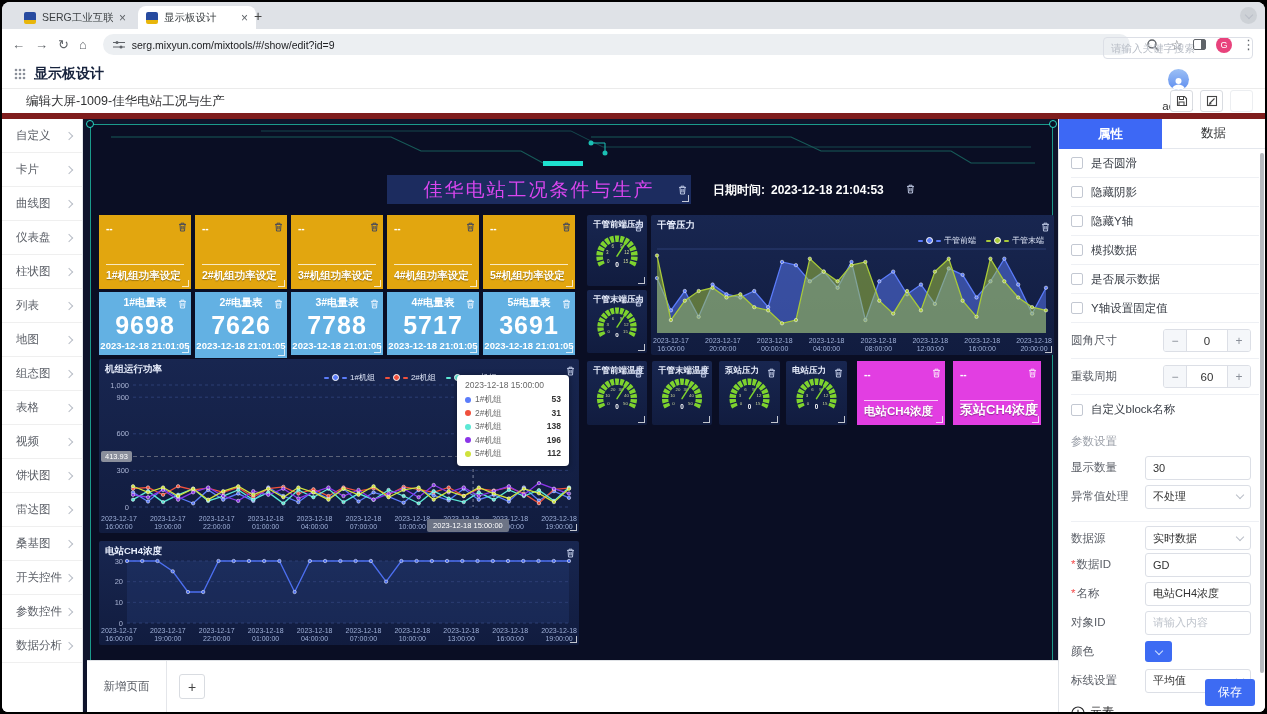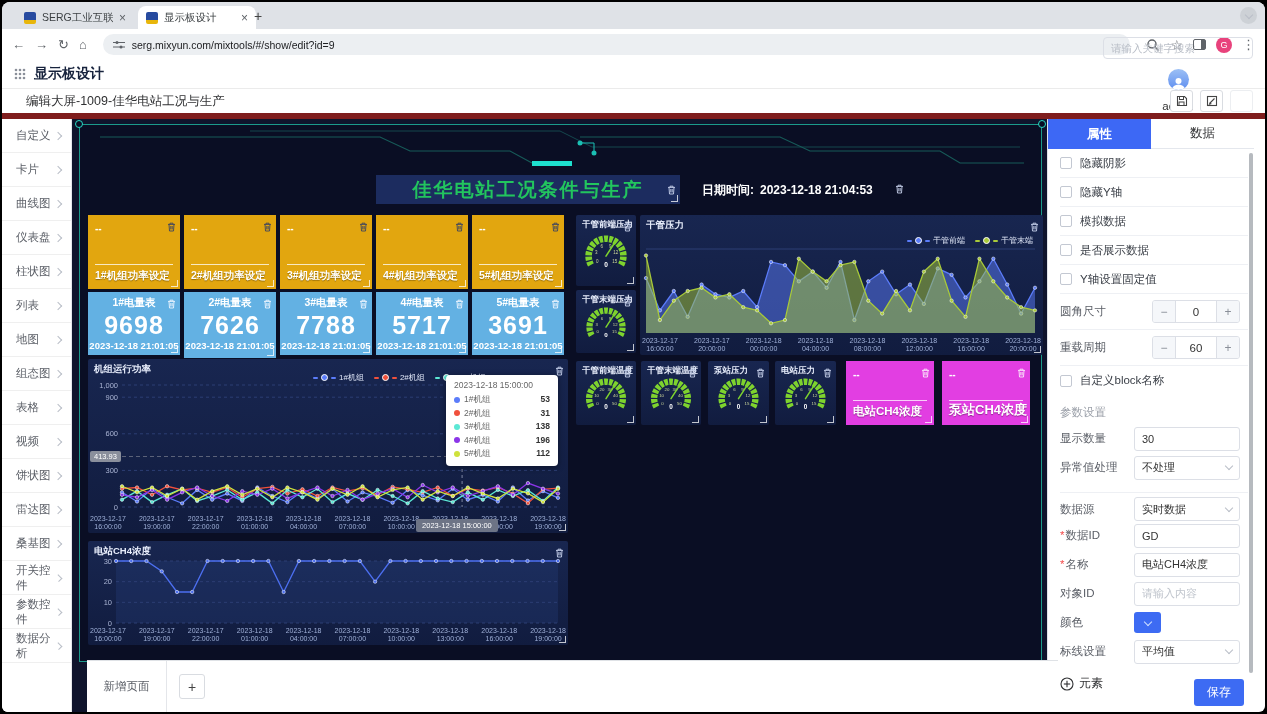--- a/index.html
+++ b/index.html
@@ -34,21 +34,21 @@
   .uavatar { width:21px; height:21px; border-radius:50%; background:linear-gradient(180deg,#9cc0f5,#5f8ef0); display:flex; align-items:flex-end; justify-content:center; overflow:hidden; }
   .uname { font-size:11.5px; color:#333; }
   .crumbbar { height:30px; background:#fff; border-bottom:6px solid #7f1d1d; display:flex; align-items:center; padding:0 12px 0 24px; }
   .crumbtxt { font-size:12.5px; color:#303133; }
   .crumb-right { margin-left:auto; display:flex; gap:7px; }
   .tbtn { width:23px; height:22px; border:1px solid #d9dce1; border-radius:3px; background:#fff; display:flex; align-items:center; justify-content:center; }
   .tbtn.blank { border-color:#eceef1; }
 
   
   .main { position:absolute; top:117px; bottom:0; left:0; right:0; display:flex; }
-  .sidebar { width:70px; background:#fff; border-right:1px solid #e4e6ea; }
+  .sidebar { width:81px; background:#fff; border-right:1px solid #e4e6ea; }
   .sideitem { height:34px; display:flex; align-items:center; justify-content:space-between; padding:0 10px 0 14px; border-bottom:1px solid #efefef; font-size:11.5px; color:#5a5e66; cursor:pointer; }
   .chev { width:6px; height:6px; border-right:1.3px solid #b9bec7; border-bottom:1.3px solid #b9bec7; display:inline-block; }
   .chev.r { transform:rotate(-45deg); }
   .chev.d { transform:rotate(45deg); }
   .canvaswrap { width:975px; background:#0f142c; position:relative; }
   .dash { position:absolute; left:7px; top:5px; width:963px; height:538px; background:#0a0e24; border:1px solid #1b9a8b; }
   .handle { position:absolute; width:8px; height:8px; border:1.5px solid #2adbc6; border-radius:50%; background:#0a0e24; z-index:5; }
   .rpanel { width:207px; background:#fff; border-left:1px solid #e0e3e8; position:relative; font-size:12px; }
   .footerbar { position:absolute; left:85px; right:207px; bottom:0; height:52px; background:#fff; border-top:1px solid #dfe2e6; display:flex; align-items:center; }
 
@@ -61,21 +61,21 @@
   .card-y { background:#e2a60f; }
   .card-m { background:#e23ee2; }
   .card-y .cv, .card-m .cv { position:absolute; left:7px; top:8px; font-size:10px; font-weight:bold; color:#fff; }
   .card-y .divline, .card-m .divline { position:absolute; left:7px; right:7px; bottom:24px; border-top:1px solid rgba(255,255,255,.75); }
   .card-y .clabel, .card-m .clabel { position:absolute; left:7px; bottom:6px; font-size:10.5px; font-weight:bold; color:#fff; text-shadow:0 1px 1px rgba(0,0,0,.35); }
   .card-b { background:#63b1e3; text-align:center; color:#fff; }
   .card-b .mtitle { font-size:10.5px; font-weight:bold; margin-top:4px; }
   .card-b .mval { font-size:25px; font-weight:bold; letter-spacing:1px; line-height:30px; }
   .card-b .mtime { font-size:9.5px; font-weight:bold; }
   .dashtitle { position:absolute; left:296px; top:50px; width:304px; height:29px; background:#1c2c5f; display:flex; align-items:center; justify-content:center; }
-  .dashtitle span { font-size:19px; font-weight:bold; color:#22c55e; letter-spacing:2px;text-align:right; }
+  .dashtitle span { font-size:19px; font-weight:normal; color:#d946ef; letter-spacing:2px;text-align:right; }
   .dtwrap { position:absolute; left:622px; top:54px; width:230px; height:22px; color:#fff; font-size:12px; font-weight:bold; display:flex; gap:6px; align-items:center; }
   .xlabels { position:absolute; left:0; right:0; bottom:2px; display:flex; justify-content:space-between; padding:0 2px; }
   .xlabels div { font-size:7px; color:#9fb0d8; text-align:center; white-space:pre-line; line-height:8px; }
   .legend { position:absolute; display:flex; gap:10px; align-items:center; }
   .litem { display:flex; gap:3px; align-items:center; font-size:8px; color:#dfe6f7; }
   .ldot { width:7px; height:7px; border-radius:50%; border:1.5px solid #fff; }
   .lline { width:5px; height:2px; border-radius:1px; }
   .tooltip { position:absolute; left:358px; top:16px; width:112px; background:#fff; border-radius:4px; box-shadow:0 1px 6px rgba(0,0,0,.4); padding:5px 8px; z-index:6; }
   .tooltip .tt { font-size:8.5px; color:#666; margin-bottom:3px; }
   .ttrow { display:flex; align-items:center; gap:4px; font-size:8.5px; color:#666; line-height:13.5px; }
@@ -951,20 +951,24 @@
     </div>
 
     <div class="rpanel">
       <div class="rtabs">
         <div class="rtab active">属性</div>
         <div class="rtab">数据</div>
       </div>
       <div class="rbody" id="rbody">
           <div class="ckrow">
             <span class="ckbox"></span>
+            <span>是否圆滑</span>
+          </div>
+          <div class="ckrow">
+            <span class="ckbox"></span>
             <span>隐藏阴影</span>
           </div>
           <div class="ckrow">
             <span class="ckbox"></span>
             <span>隐藏Y轴</span>
           </div>
           <div class="ckrow">
             <span class="ckbox"></span>
             <span>模拟数据</span>
           </div>

